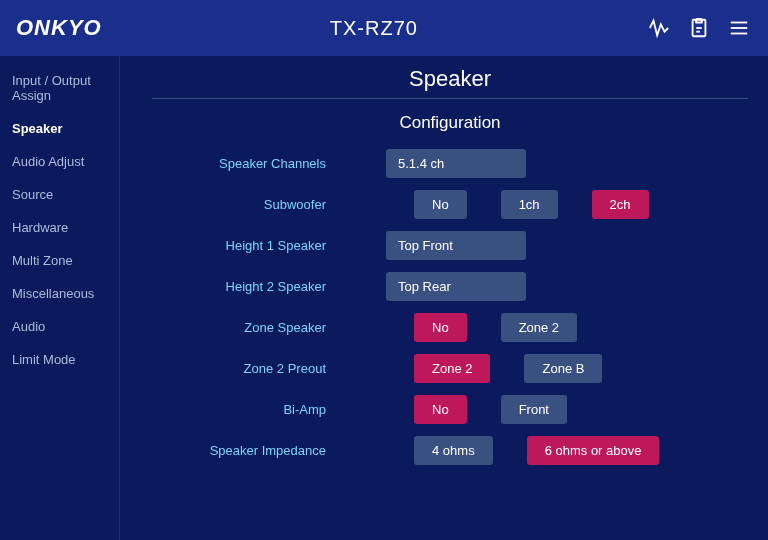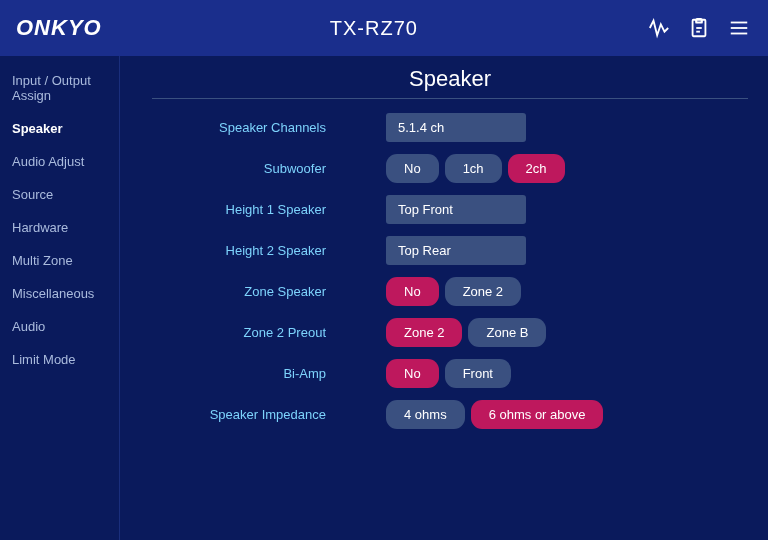--- a/index.html
+++ b/index.html
@@ -130,27 +130,28 @@
       display: flex;
       gap: 6px;
       align-items: center;
       padding-left: 44px;
     }
 
     
     .btn {
       padding: 7px 18px;
       border: none;
-      border-radius: 11px;
+      border-radius: 3px;
       font-size: 13px;
       cursor: pointer;
       color: #ffffff;
       background-color: #3a5080;
       min-width: 52px;
       text-align: center;
+      margin-left: 28px;
     }
     .btn.active {
       background-color: #be185d;
     }
     .btn-wide {
       min-width: 130px;
     }
 
     
     .select-display {
@@ -209,20 +210,21 @@
     <div class="sidebar-item">Hardware</div>
     <div class="sidebar-item">Multi Zone</div>
     <div class="sidebar-item">Miscellaneous</div>
     <div class="sidebar-item">Audio</div>
     <div class="sidebar-item">Limit Mode</div>
   </div>
 
   <div class="content">
     <div class="page-title">Speaker</div>
     <hr class="divider">
+    <div class="section-title">Configuration</div>
 
     <div class="form-row">
       <div class="form-label">Speaker Channels</div>
       <div class="form-controls">
         <div class="select-display btn-wide">5.1.4 ch</div>
       </div>
     </div>
 
     <div class="form-row">
       <div class="form-label">Subwoofer</div>

